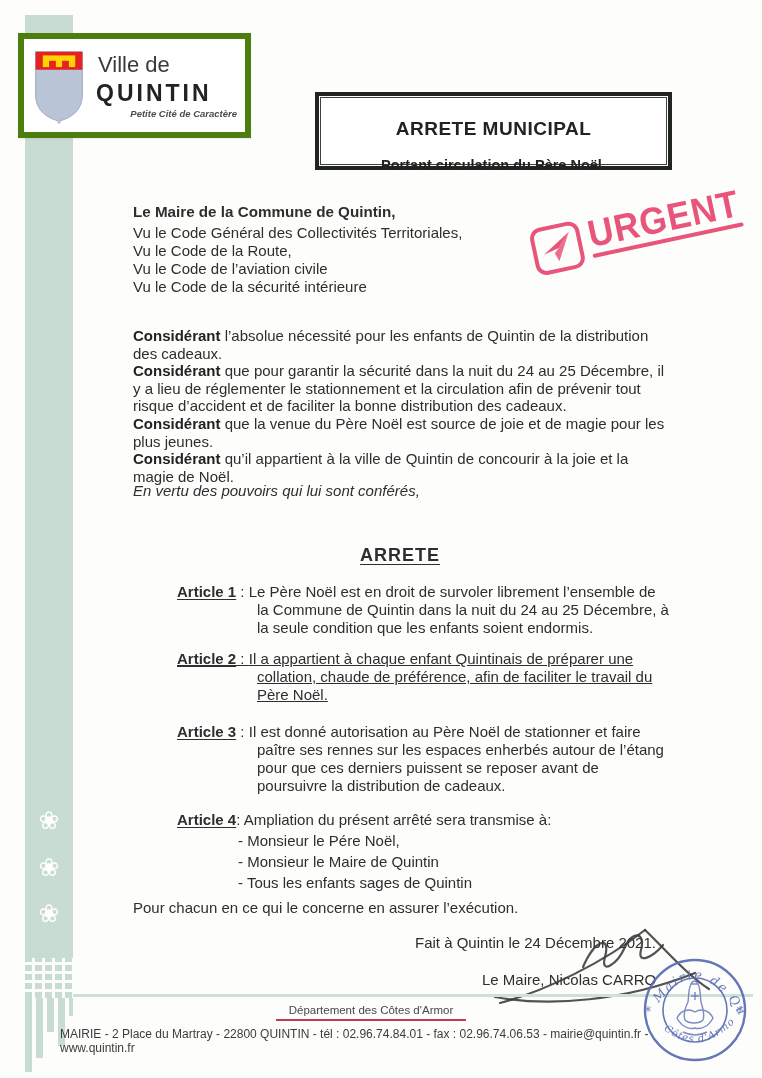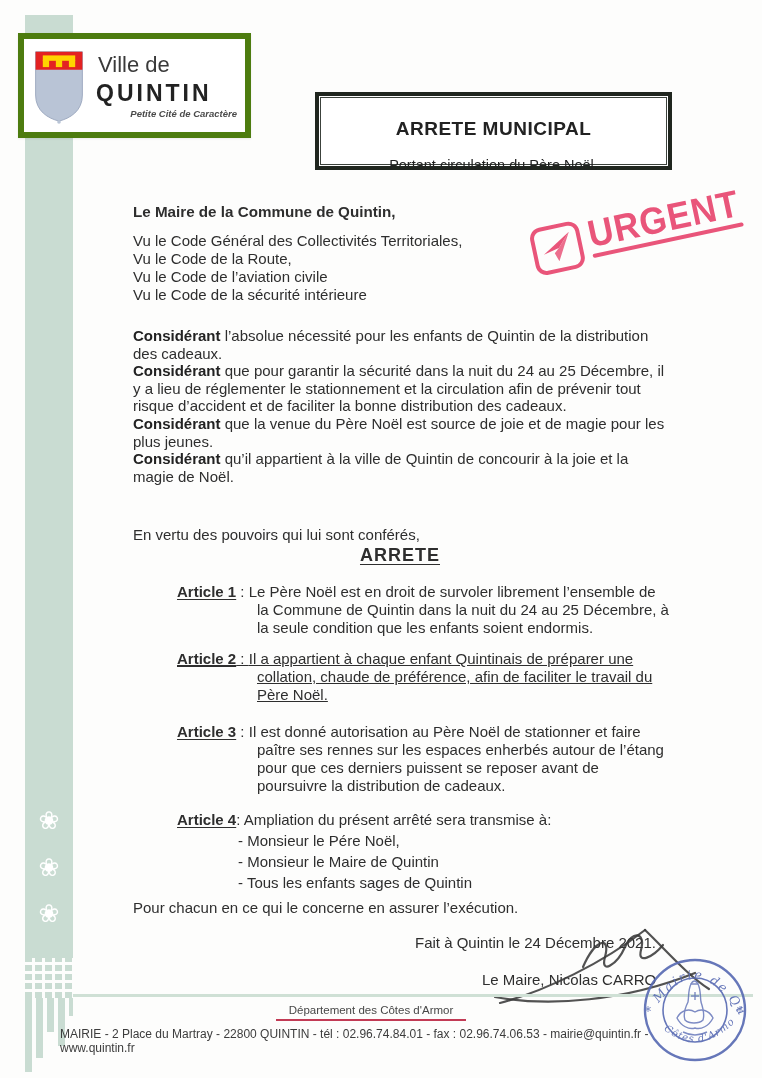--- a/index.html
+++ b/index.html
@@ -46,27 +46,27 @@
   .logo-line1{font-size:22px;color:#3a3a3a;margin-left:2px;}
   .logo-line2{font-size:23px;font-weight:bold;letter-spacing:3px;color:#222;margin-top:2px;}
   .logo-line3{font-size:9.5px;font-weight:bold;font-style:italic;color:#4a4a4a;text-align:right;margin-top:1px;}
   .sh-red{fill:var(--shield-red);}
   .sh-yellow{fill:var(--shield-yellow);}
   .sh-body{fill:var(--shield-body);}
   
   .title-box{position:absolute;left:315px;top:92px;width:357px;height:78px;border:4px solid #20261f;background:#fff;}
   .title-box-inner{position:absolute;inset:1px;border:1px solid #3c423c;text-align:center;}
   .doc-title{font-size:19px;font-weight:bold;letter-spacing:.5px;color:#222;margin-top:20px;}
-  .doc-subtitle{font-size:14.5px;font-weight:normal;color:#222;margin-top:17px;}
+  .doc-subtitle{font-size:14.5px;font-weight:bold;color:#222;margin-top:17px;}
   
   .salutation{position:absolute;left:133px;top:203px;font-size:15.2px;font-weight:bold;}
-  .vu-block{position:absolute;left:133px;top:232px;font-size:15px;line-height:18px;}
+  .vu-block{position:absolute;left:133px;top:224px;font-size:15px;line-height:18px;}
   .considerants{position:absolute;left:133px;top:327px;width:534px;font-size:15px;line-height:17.6px;}
   .consid b{color:#222;}
-  .en-vertu{position:absolute;left:133px;top:526px;font-size:15px;}
+  .en-vertu{position:absolute;left:133px;top:482px;font-size:15px;font-style:italic;}
   .arrete-heading{position:absolute;left:133px;top:545px;width:534px;text-align:center;
     font-size:18px;font-weight:bold;letter-spacing:1px;}
   .arrete-heading span{text-decoration:underline;text-underline-offset:3px;}
   .articles{position:absolute;left:133px;top:583px;width:536px;font-size:15px;line-height:18px;}
   .article{padding-left:80px;text-indent:-80px;margin-left:44px;}
   .a1{margin-bottom:13px;}
   .a2{margin-bottom:19px;text-decoration:underline;}
   .a3{margin-bottom:16px;}
   .art-label{font-weight:bold;text-decoration:underline;text-underline-offset:2px;}
   .transmission{position:absolute;left:238px;top:830px;font-size:15px;line-height:21px;}

